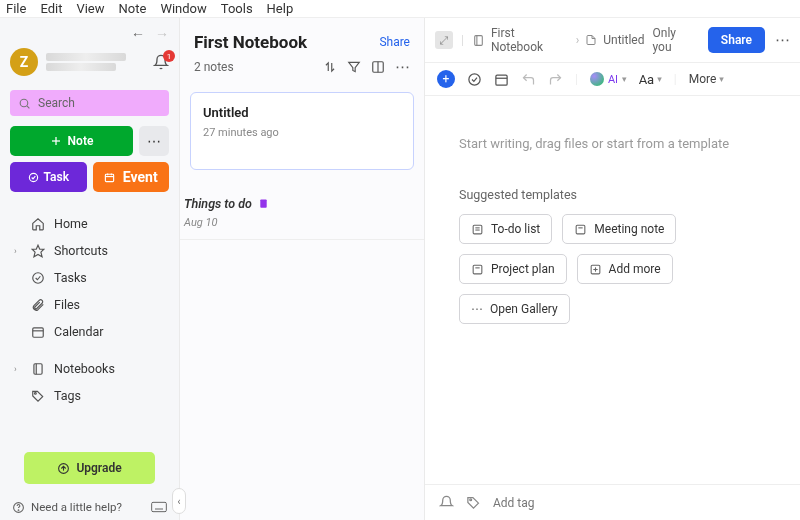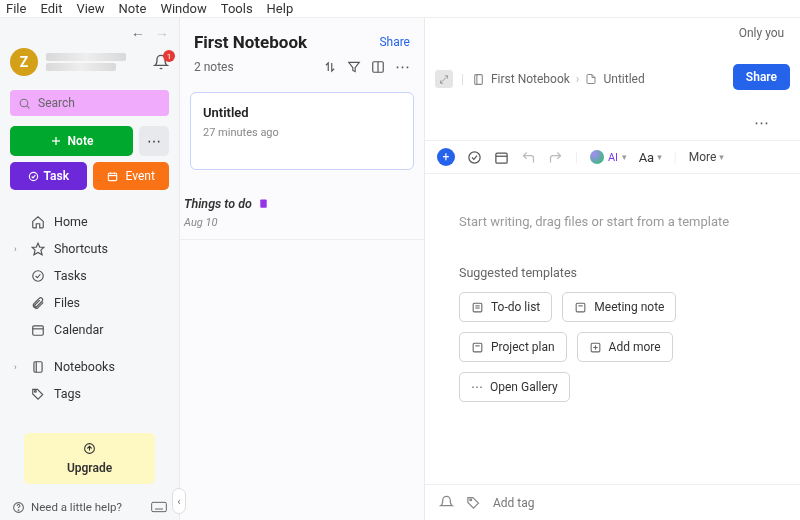--- a/index.html
+++ b/index.html
@@ -17,27 +17,27 @@
 .acct-lines { display: flex; flex-direction: column; gap: 2px; }
 .blurline { background: linear-gradient(90deg,#d9d9d9,#eee,#d9d9d9); border-radius: 2px; }
 .bell { position: relative; margin-left: auto; color: #555; font-size: 16px; }
 .bell .badge { position: absolute; top: -4px; right: -6px; background: #e53935; color: #fff; border-radius: 50%; width: 12px; height: 12px; font-size: 8px; display: flex; align-items: center; justify-content: center; }
 .search { margin: 10px 10px; background: #f0abfc; border-radius: 4px; padding: 6px 8px; display: flex; gap: 7px; align-items: center; color: #666; font-size: 12px; }
 .btnrow { display: flex; gap: 6px; padding: 0 10px; }
 .btn-note { flex: 1; background: #00a82d; color: #fff; border: none; border-radius: 5px; padding: 8px 0; font-size: 12px; font-weight: 600; display: flex; align-items: center; justify-content: center; gap: 6px; cursor: pointer; }
 .btn-more-sq { width: 30px; background: #e8e9ec; border-radius: 5px; display: flex; align-items: center; justify-content: center; color: #333; font-size: 14px; cursor: pointer; }
 .btnrow2 { display: flex; gap: 6px; padding: 6px 10px 10px; }
 .btn-task { flex: 1; background: #6d28d9; color: #fff; border-radius: 5px; padding: 7px 0; font-size: 12px; font-weight: 600; display: flex; align-items: center; justify-content: center; gap: 5px; cursor: pointer; }
-.btn-event { flex: 1; background: #f97316; color: #fff; border-radius: 5px; padding: 7px 0; font-size: 12px; font-weight: 400; display: flex; align-items: center; justify-content: center; gap: 8px; cursor: pointer; }
+.btn-event { flex: 1; background: #f97316; color: #fff; border-radius: 5px; padding: 7px 0; font-size: 14px; font-weight: 700; display: flex; align-items: center; justify-content: center; gap: 8px; cursor: pointer; }
 .navlist { padding: 8px 0; }
 .nav-item { display: flex; align-items: center; gap: 9px; padding: 6px 14px; font-size: 12.5px; color: #333; cursor: pointer; }
 .nav-item.section { margin-top: 10px; }
 .nav-chev { width: 8px; color: #888; font-size: 9px; }
 .nav-icon { width: 14px; color: #555; display: inline-flex; }
-.upgrade { margin: auto 24px 10px; background: #fef9c3; color: #333; font-weight: 600; font-size: 12px; border-radius: 5px; padding: 9px 0; display: flex; align-items: center; justify-content: center; gap: 6px; cursor: pointer; flex-direction: column; }
+.upgrade { margin: auto 24px 10px; background: #bef264; color: #333; font-weight: 600; font-size: 12px; border-radius: 5px; padding: 9px 0; display: flex; align-items: center; justify-content: center; gap: 6px; cursor: pointer; }
 .help-row { display: flex; align-items: center; justify-content: space-between; padding: 6px 12px; font-size: 11.5px; color: #555; }
 .collapse-handle { position: absolute; right: -7px; bottom: 6px; width: 14px; height: 26px; background: #fff; border: 1px solid #ddd; border-radius: 7px; display: flex; align-items: center; justify-content: center; font-size: 10px; color: #666; cursor: pointer; }
 
 .notelist { width: 245px; background: #fbfbfd; border-right: 1px solid #eaeaea; display: flex; flex-direction: column; }
 .nl-header { padding: 14px 14px 4px; display: flex; justify-content: space-between; align-items: center; }
 .nl-title { font-size: 17px; font-weight: 700; color: #222; }
 .nl-share { color: #2563eb; font-size: 12px; cursor: pointer; }
 .nl-sub { padding: 2px 14px 10px; display: flex; justify-content: space-between; align-items: center; font-size: 12px; color: #666; }
 .nl-tools { display: flex; gap: 10px; align-items: center; color: #555; }
 .card { margin: 6px 10px; border: 1px solid #c7d2fe; border-radius: 6px; background: #fff; padding: 12px; cursor: pointer; min-height: 78px;}
@@ -46,21 +46,21 @@
 .card-time { font-size: 11px; color: #888; }
 .listnote { margin: 10px 0; padding: 10px 4px; border-bottom: 1px solid #eee; cursor: pointer; font-style: italic; }
 .listnote .lt-title { font-size: 12.5px; font-weight: 600; color: #333; display: flex; align-items: center; gap: 6px; }
 .listnote .lt-time { font-size: 11px; color: #888; margin-top: 5px; }
 
 .editor { flex: 1; display: flex; flex-direction: column; }
 .ed-topbar { display: flex; align-items: center; gap: 8px; padding: 8px 10px; border-bottom: 1px solid #eee; font-size: 12px; }
 .expand-sq { width: 18px; height: 18px; background: #e5e5e5; border-radius: 3px; display: flex; align-items: center; justify-content: center; color: #888; font-size: 11px; }
 .crumbs { display: flex; gap: 6px; align-items: center; color: #666; }
 .crumb-icon-svg { display: inline-flex; }
-.ed-right { margin-left: auto; display: flex; gap: 24px; align-items: center; flex-direction: column; }
+.ed-right { margin-left: auto; display: flex; gap: 10px; align-items: center; }
 .only-you { color: #666; font-size: 12px; }
 .share-btn { background: #2563eb; color: #fff; border-radius: 5px; padding: 6px 13px; font-size: 12px; font-weight: 600; cursor: pointer; }
 .dots { color: #555; font-size: 15px; cursor: pointer; }
 .ed-toolbar { display: flex; gap: 12px; align-items: center; padding: 7px 12px; border-bottom: 1px solid #eee; font-size: 12px; color: #444; }
 .tb-plus { width: 18px; height: 18px; background: #2563eb; border-radius: 50%; color: #fff; display: flex; align-items: center; justify-content: center; font-size: 12px; cursor: pointer; }
 .tb-icon { color: #555; cursor: pointer; display:inline-flex; align-items:center;}
 .ai-chip { display: flex; gap: 4px; align-items: center; color: #7c3aed; font-size: 11px; }
 .ai-dot { width: 14px; height: 14px; border-radius: 50%; background: radial-gradient(circle at 30% 30%, #a78bfa, #22c55e); }
 .aa { font-size: 13px; color: #333; display: flex; align-items: center; gap: 3px; }
 .more-tb { display: flex; align-items: center; gap: 3px; }

